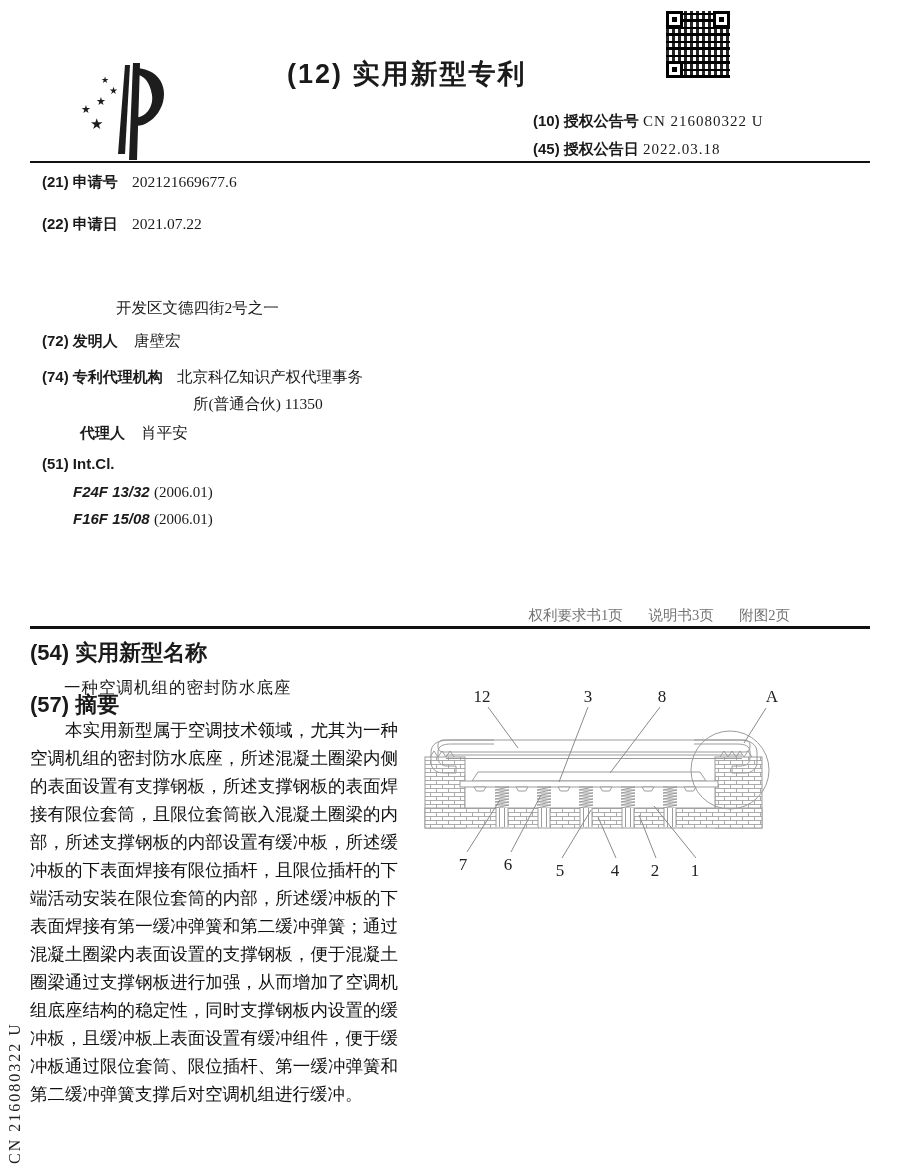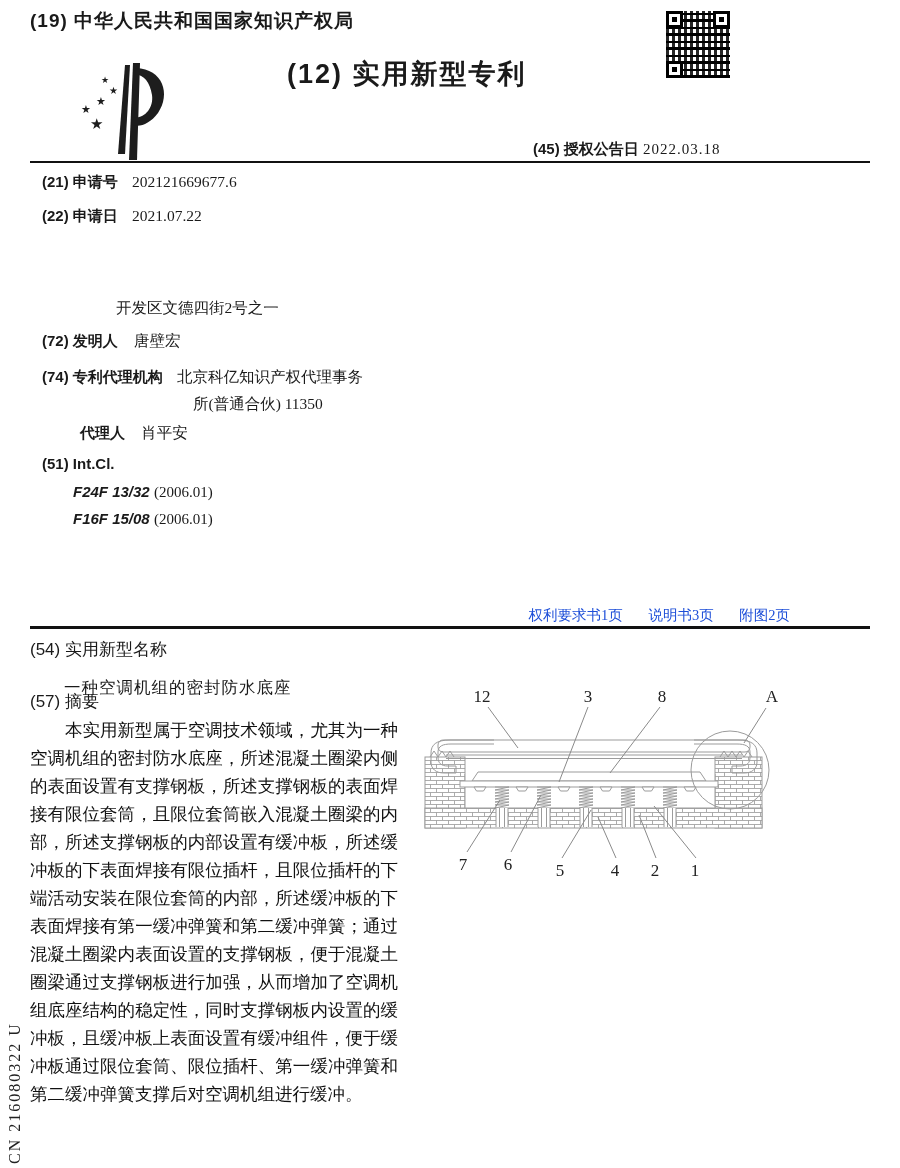--- a/index.html
+++ b/index.html
@@ -19,23 +19,23 @@
     width:140px; white-space:nowrap; color:#222;
   }
   .office-line { left:30px; top:8px; font-size:19px; font-weight:bold; letter-spacing:1px; }
   .doc-type { left:287px; top:56px; font-size:27px; font-weight:bold; letter-spacing:2px; }
   .hdr-row { font-size:15px; }
   .hdr-row .val { font-size:15px; letter-spacing:1px; }
   .rule1 { position:absolute; left:30px; top:161px; width:840px; height:2px; background:#111; }
   .rule2 { position:absolute; left:30px; top:626px; width:840px; height:3px; background:#111; }
   .b-row { font-size:15px;margin-left:12px; }
   .b-row .val { font-size:15.5px; }
-  .pages-info { font-family:"Liberation Serif", serif; font-size:14.5px; color:#1d4ed8; }
+  .pages-info { font-family:"Liberation Serif", serif; font-size:14.5px; color:#737373; }
   .pages-info span { margin-left:22px; }
-  .sec-h { font-size:17px; font-weight:normal; }
+  .sec-h { font-size:22px; font-weight:bold; }
   .title-line { font-size:16.5px; letter-spacing:1px;margin-top:12px; }
   .abstract {
     position:absolute; left:30px; top:716px; width:368px;
     font-family:"Liberation Serif", serif; font-size:17.5px; line-height:28px;
     text-align:justify; text-indent:2em; white-space:normal; color:#111;
   }
   .ipc-code { font-style:italic; font-weight:bold; font-size:15px; }
   .ipc-ver { font-family:"Liberation Serif", serif; font-size:15px; }
   .qr {
     position:absolute; left:666px; top:11px; width:64px; height:67px;
@@ -50,21 +50,20 @@
   .qr .f-bl { left:0; bottom:0; }
   svg text { font-family:"Liberation Serif", serif; }
 </style>
 </head>
 <body>
 
 <div class="page">
 
   <div class="side-code">CN 216080322 U</div>
 
-  <div class="abs office-line">(19) 中华人民共和国国家知识产权局</div>
 
   <svg class="abs" style="left:68px;top:56px" width="120" height="118" viewBox="0 0 120 118">
     <g fill="#1d1d1d">
       <text x="33" y="27" font-size="9">★</text>
       <text x="41" y="38" font-size="10">★</text>
       <text x="28" y="49" font-size="11">★</text>
       <text x="13" y="57" font-size="11">★</text>
       <text x="22" y="73" font-size="15">★</text>
       <polygon points="50,98 57,9 62,9 57,98"></polygon>
       <polygon points="61,104 65,7 72,7 69,104"></polygon>
@@ -73,32 +72,36 @@
   </svg>
 
   <div class="abs doc-type">(12) 实用新型专利</div>
 
   <div class="qr">
     <div class="finder f-tl"></div>
     <div class="finder f-tr"></div>
     <div class="finder f-bl"></div>
   </div>
 
+  <div class="abs hdr-row" style="left:533px;top:112px">
+    <span class="lbl">(10) 授权公告号</span>
+    <span class="val">CN 216080322 U</span>
+  </div>
   <div class="abs hdr-row" style="left:533px;top:140px">
     <span class="lbl">(45) 授权公告日</span>
     <span class="val">2022.03.18</span>
   </div>
 
   <div class="rule1"></div>
 
   <div class="abs b-row" style="left:30px;top:173px">
     <span class="lbl">(21) 申请号</span>
     <span class="val" style="margin-left:10px">202121669677.6</span>
   </div>
-  <div class="abs b-row" style="left:30px;top:207px">
+  <div class="abs b-row" style="left:30px;top:215px">
     <span class="lbl">(22) 申请日</span>
     <span class="val" style="margin-left:10px">2021.07.22</span>
   </div>
   <div class="abs b-row" style="left:104px;top:298px">
     <span class="val">开发区文德四街2号之一</span>
   </div>
   <div class="abs b-row" style="left:30px;top:331px">
     <span class="lbl">(72) 发明人</span>
     <span class="val" style="margin-left:12px">唐壁宏</span>
   </div>

